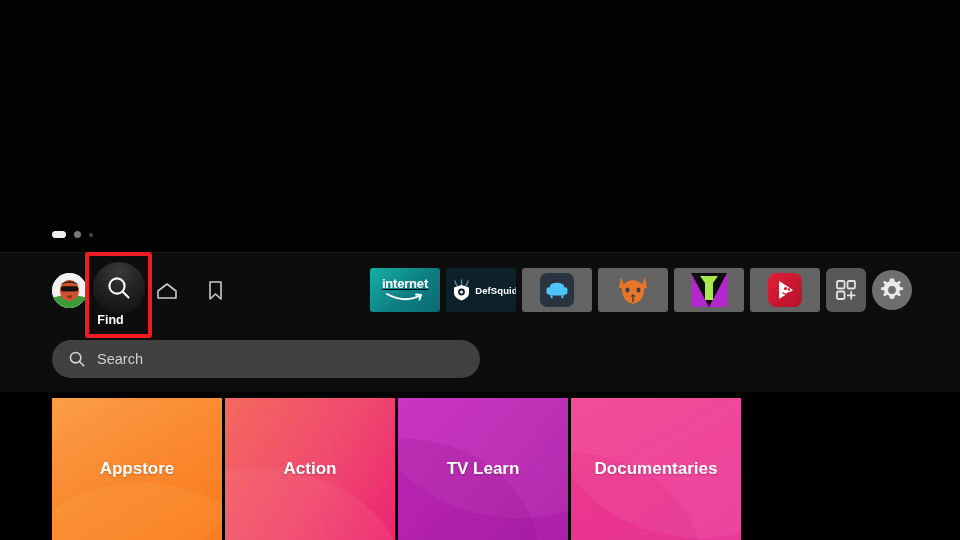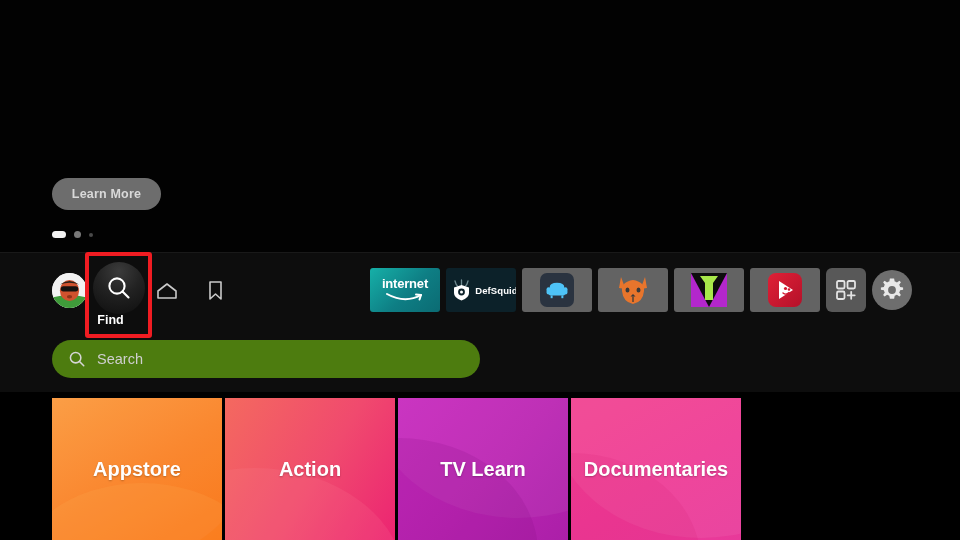--- a/index.html
+++ b/index.html
@@ -84,21 +84,21 @@
   .nav-book { left: 200px; }
 
   
   .apptile {
     position: absolute; top: 268px;
     width: 70px; height: 44px;
     border-radius: 3px;
     overflow: hidden;
     display: flex; align-items: center; justify-content: center;
   }
-  .tile-internet { left: 370px; background: linear-gradient(135deg,#16b0a8 0%,#0e7e84 55%,#0b6b73 100%); }
+  .tile-internet { left: 370px; background: linear-gradient(135deg,#16b0a8 0%,#0e7e84 55%,#0b6b73 100%); text-decoration: underline; }
   .tile-defsquid { left: 446px; background: #0c2129; padding-left: 8px; }
   .tile-couch    { left: 522px; background: #636363; }
   .tile-fox      { left: 598px; background: #636363; }
   .tile-tvz      { left: 674px; background: #636363; }
   .tile-play     { left: 750px; background: #636363; }
   .tile-apps     { left: 826px; width: 40px; background: #585858; border-radius: 6px; }
 
   .gear-btn {
     position: absolute; left: 872px; top: 270px;
     width: 40px; height: 40px; border-radius: 50%;
@@ -107,21 +107,21 @@
   }
 
   .internet-word { color:#fff; font-size: 13px; font-weight: bold; letter-spacing:-.2px; margin-bottom:1px;}
   .defsquid-word { color:#fff; font-size: 9.5px; font-weight: bold; letter-spacing:.1px; }
 
   
   .searchbar {
     position: absolute; left: 52px; top: 340px;
     width: 428px; height: 38px;
     border-radius: 19px;
-    background: #4d7c0f;
+    background: #404040;
     display: flex; align-items: center;
     padding-left: 16px; gap: 11px;
   }
   .search-text { color: #cfcfcf; font-size: 14.5px; }
 
   
   .tilerow {
     position: absolute; left: 0; top: 398px;
     width: 960px; height: 142px;
     display: flex;
@@ -129,38 +129,37 @@
   .cat {
     position: relative;
     width: 170px; height: 142px;
     margin-right: 3px;
     overflow: hidden;
     display: flex; align-items: center; justify-content: center;
   }
   .cat:first-child { margin-left: 52px; }
   .cat-label {
     position: relative; z-index: 3;
-    color: #fff; font-size: 20px; font-weight: bold;
+    color: #fff; font-size: 17px; font-weight: bold;
     text-align: center;
     text-shadow: 0 1px 2px rgba(0,0,0,.25);
     padding: 0 4px;
   }
   .swoosh {
     position: absolute; z-index: 1;
     border-radius: 50%;
     opacity: .5;
   }
 </style>
 </head>
 <body>
 
 <div id="screen">
 
   <div class="hero">
-    <div class="learn-more">Learn More</div>
     <div class="dots">
       <span class="dot-pill"></span>
       <span class="dot-2"></span>
       <span class="dot-3"></span>
     </div>
   </div>
 
   <div class="navpanel"></div>
 
   <div class="avatar">

